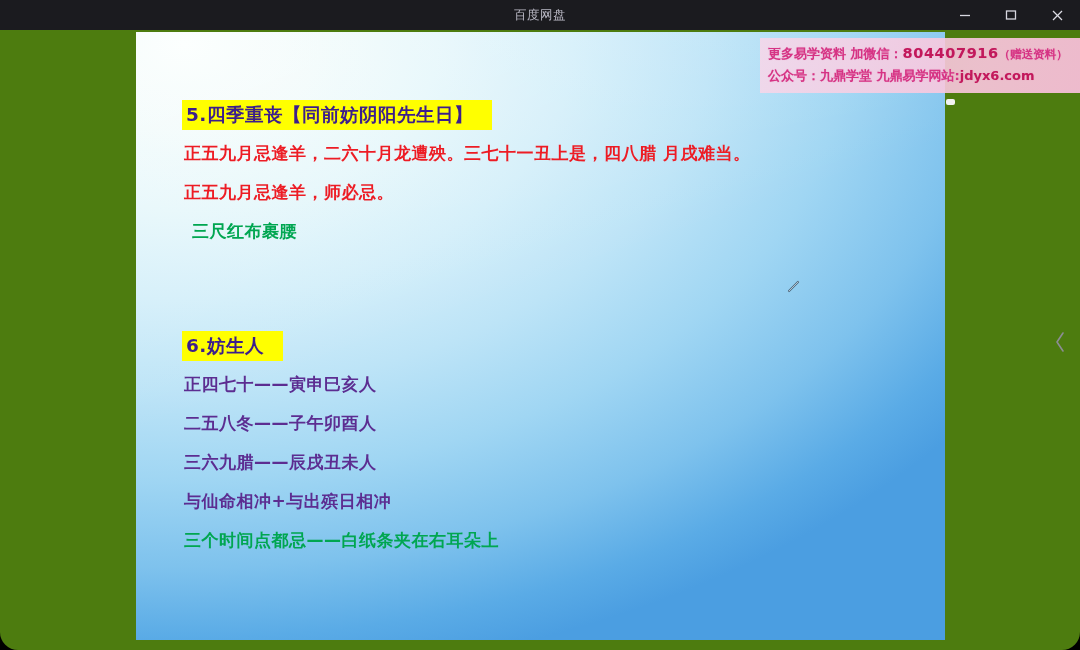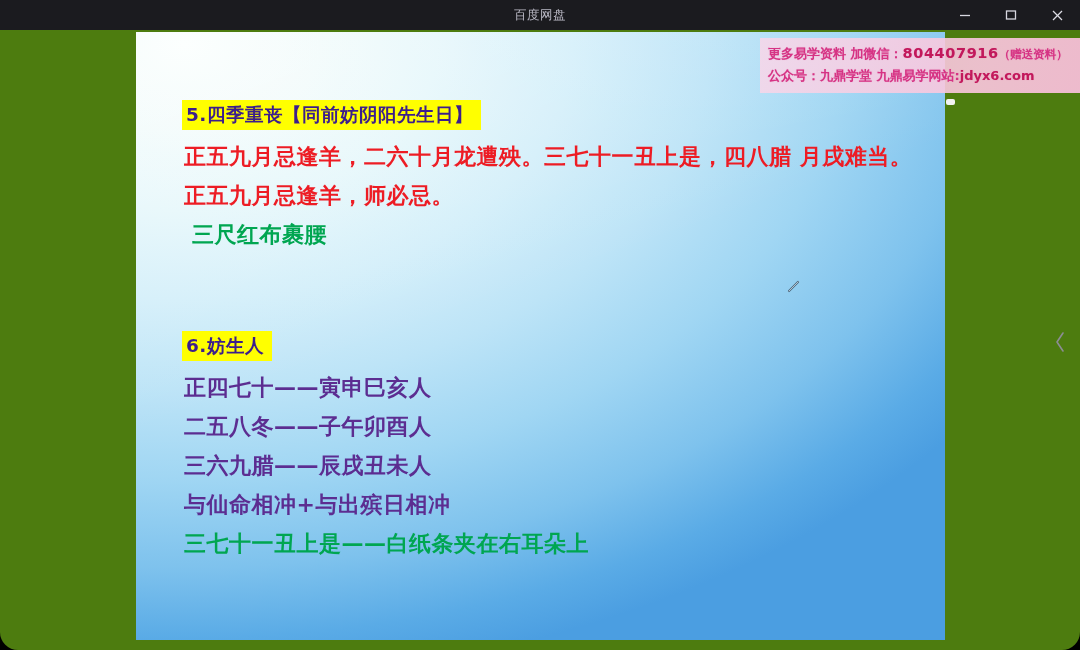--- a/index.html
+++ b/index.html
@@ -97,28 +97,28 @@
   .line {
     position: absolute;
     white-space: nowrap;
     font-weight: bold;
     font-family: "DejaVu Sans", "Liberation Sans", sans-serif;
     letter-spacing: 0.5px;
   }
   .hl {
     background: #ffff00;
     color: #3c1e8c;
-    padding: 2px 8px 3px 4px;
+    padding: 2px 19px 3px 4px;
   }
   .red    { color: #ed1c24; }
   .green  { color: #00a651; }
   .purple { color: #5c2d91; text-align: right; }
 
   .sz-head { font-size: 18.5px; }
-  .sz-body { font-size: 22px; }
+  .sz-body { font-size: 17px; }
 
   
   #watermark {
     position: absolute;
     right: 0;
     top: 38px;
     width: 312px;
     padding: 4px 0 6px 8px;
     background: linear-gradient(100deg,
         rgba(255,214,232,0.78) 0%,
@@ -219,21 +219,21 @@
       <div class="line sz-head hl" style="left:46px; top:299px;">6.妨生人</div>
 
       <div class="line sz-body purple" style="left:48px; top:341px;">正四七十——寅申巳亥人</div>
 
       <div class="line sz-body purple" style="left:48px; top:380px;">二五八冬——子午卯酉人</div>
 
       <div class="line sz-body purple" style="left:48px; top:419px;">三六九腊——辰戌丑未人</div>
 
       <div class="line sz-body purple" style="left:48px; top:458px;">与仙命相冲+与出殡日相冲</div>
 
-      <div class="line sz-body green" style="left:48px; top:497px;">三七十一丑上是——白纸条夹在右耳朵上</div>
+      <div class="line sz-body green" style="left:48px; top:497px;">三个时间点都忌——白纸条夹在右耳朵上</div>
 
     </div>
   </div>
 
   <div id="edge-speck"></div>
 
   <div id="watermark">
     <div class="wm-line">
       <span>更多易学资料 加微信：</span><span class="wm-num">804407916</span><span class="wm-small">（赠送资料）</span>
     </div>

